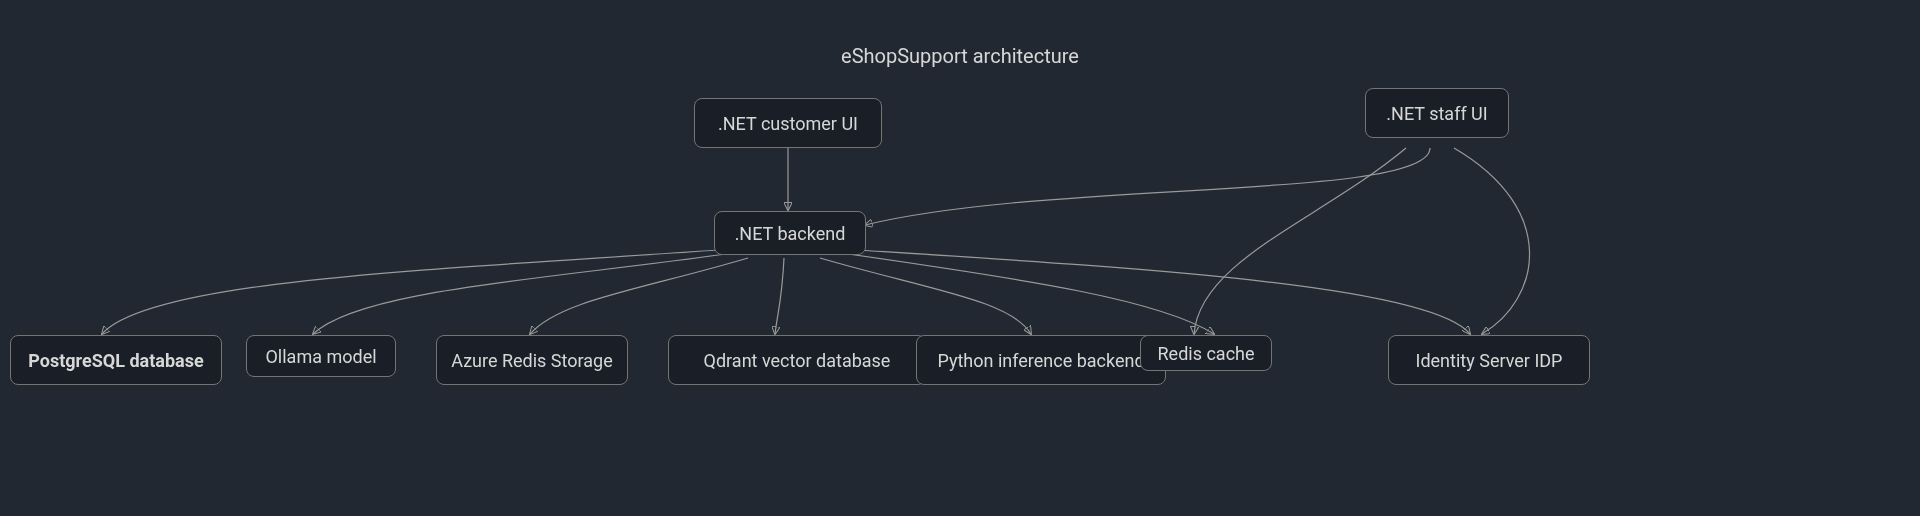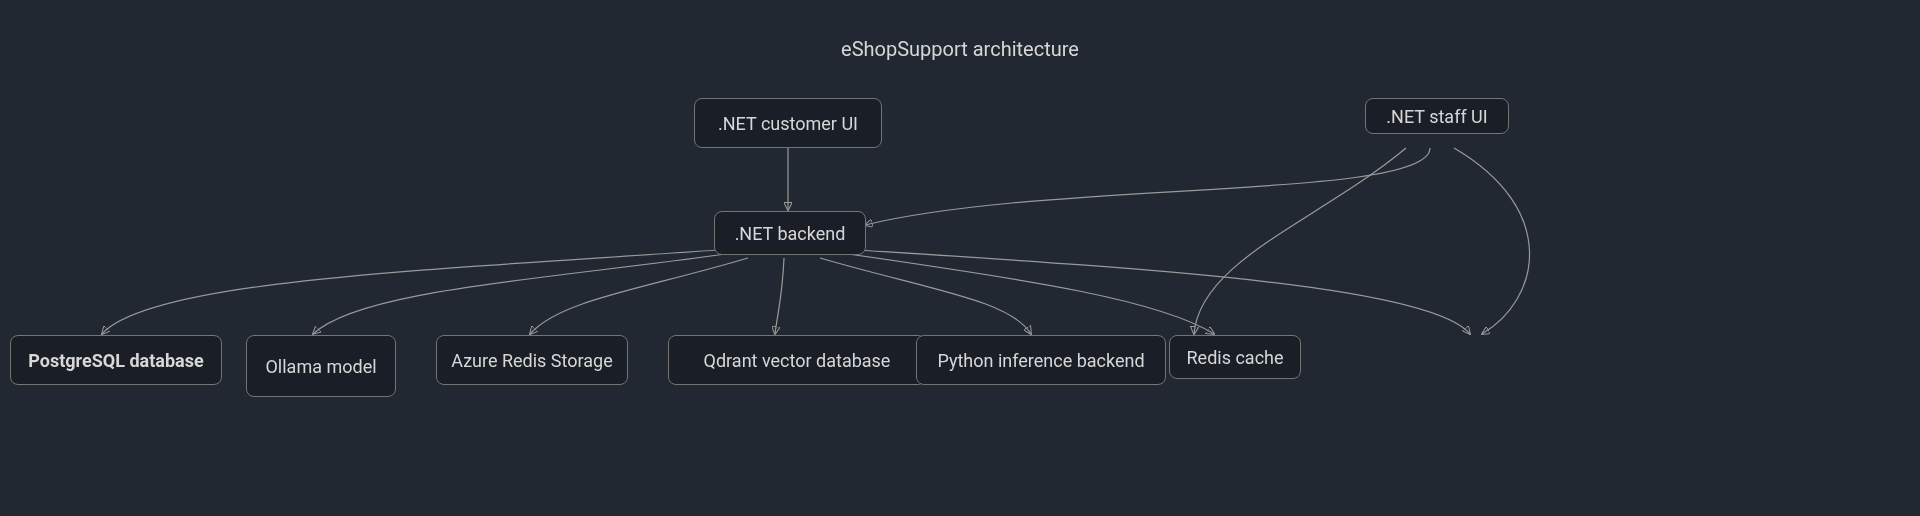--- a/index.html
+++ b/index.html
@@ -14,21 +14,21 @@
   }
   .canvas {
     position: relative;
     width: 1920px;
     height: 516px;
   }
   .title {
     position: absolute;
     left: 0;
     width: 100%;
-    top: 37px;
+    top: 44px;
     text-align: center;
     font-size: 20px;
     color: #d7d7d7;
   }
   .node {
     position: absolute;
     background: #1a1f27;
     border: 1px solid #747474;
     border-radius: 8px;
     color: #d7d7d7;
@@ -85,24 +85,25 @@
     <path d="M 784 258 C 782 300, 778 310, 775 334" marker-end="url(#arrow)"></path>
 
     <path d="M 820 258 C 930 290, 1010 300, 1031 334" marker-end="url(#arrow)"></path>
 
     <path d="M 848 254 C 1030 280, 1160 300, 1214 334" marker-end="url(#arrow)"></path>
 
     <path d="M 858 250 C 1140 268, 1430 285, 1470 334" marker-end="url(#arrow)"></path>
   </svg>
 
   <div class="node" style="left:694px; top:98px; width:188px; height:50px;">.NET customer UI</div>
-  <div class="node" style="left:1365px; top:98px; width:144px; height:36px;">.NET staff UI</div>
+  <div class="node" style="left:1365px; top:88px; width:144px; height:50px;">.NET staff UI</div>
 
   <div class="node" style="left:714px; top:211px; width:152px; height:44px;">.NET backend</div>
 
   <div class="node" style="left:10px; top:335px; width:212px; height:50px;font-weight:bold;">PostgreSQL database</div>
-  <div class="node" style="left:246px; top:335px; width:150px; height:62px;">Ollama model</div>
+  <div class="node" style="left:246px; top:335px; width:150px; height:42px;">Ollama model</div>
   <div class="node" style="left:436px; top:335px; width:192px; height:50px;">Azure Redis Storage</div>
   <div class="node" style="left:668px; top:335px; width:258px; height:50px;">Qdrant vector database</div>
   <div class="node" style="left:916px; top:335px; width:250px; height:50px;">Python inference backend</div>
-  <div class="node" style="left:1140px; top:335px; width:132px; height:44px;margin-left:29px;">Redis cache</div>
+  <div class="node" style="left:1140px; top:335px; width:132px; height:36px;">Redis cache</div>
+  <div class="node" style="left:1388px; top:335px; width:202px; height:50px;">Identity Server IDP</div>
 
 </div>
 
 </body></html>

